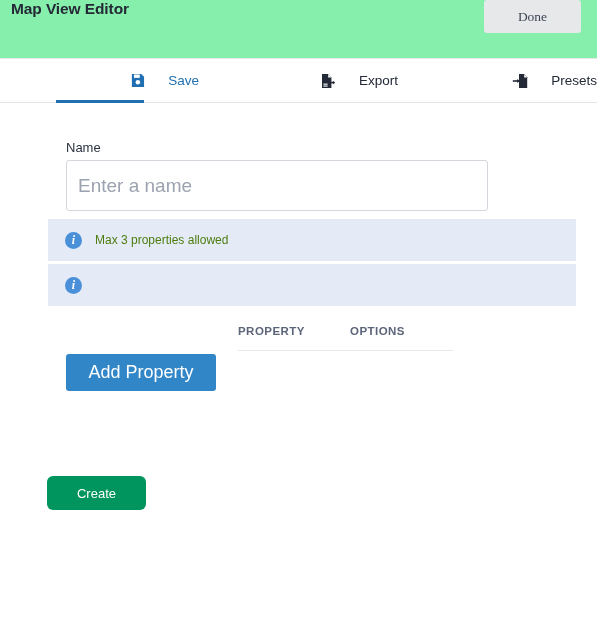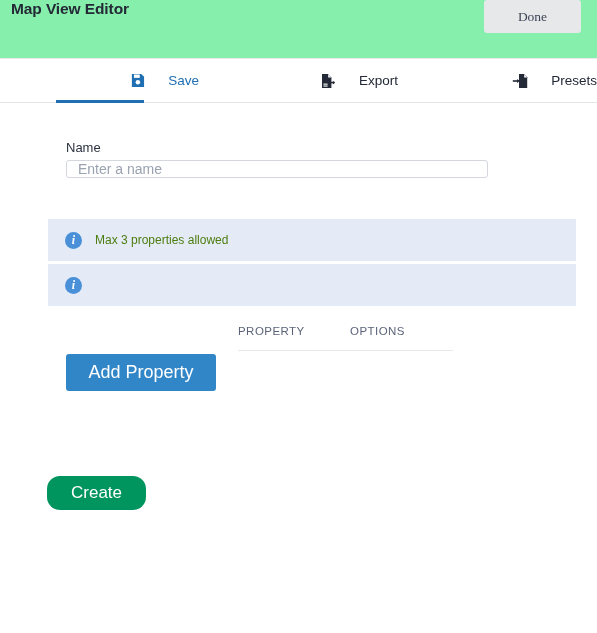--- a/index.html
+++ b/index.html
@@ -93,27 +93,27 @@
 
   .field-name-label {
     position: absolute;
     left: 54px; top: 37px;
     font-size: 13px;
     color: #2b3240;
   }
   .name-input {
     position: absolute;
     left: 54px; top: 57px;
-    width: 422px; height: 18px;
+    width: 422px; height: 51px;
     border: 1px solid #d4d7dd;
     border-radius: 3px;
     background: #ffffff;
     padding: 0 11px;
     font-family: "Liberation Sans", sans-serif;
-    font-size: 14px;
+    font-size: 19px;
     color: #2b3240;
     outline: none;
   }
   .name-input::placeholder { color: #9ba2b0; }
 
   
   .banner {
     position: absolute;
     left: 36px;
     width: 528px;
@@ -155,21 +155,21 @@
   }
   .prop-head {
     display: flex;
     height: 26px;
     align-items: flex-start;
     border-bottom: 1px solid #e7e8ea;
     padding-bottom: 10px;
   }
   .prop-col {
     font-size: 11.5px;
-    font-weight: normal;
+    font-weight: bold;
     color: #5b6478;
     letter-spacing: 0.45px;
   }
   .prop-col-property { width: 112px; }
   .prop-col-options  { width: 100px; }
 
   .add-property-button {
     position: absolute;
     left: 54px; top: 251px;
     width: 150px; height: 37px;
@@ -184,24 +184,24 @@
     align-items: center;
     justify-content: center;
   }
 
   .create-button {
     position: absolute;
     left: 35px; top: 373px;
     width: 99px; height: 34px;
     background: #00945e;
     border: none;
-    border-radius: 13px;
+    border-radius: 6px;
     color: #ffffff;
     font-family: "Liberation Sans", sans-serif;
-    font-size: 17px;
+    font-size: 13px;
     cursor: pointer;
     display: flex;
     align-items: center;
     justify-content: center;
   }
 </style>
 </head>
 <body>
 
 <div class="app">

